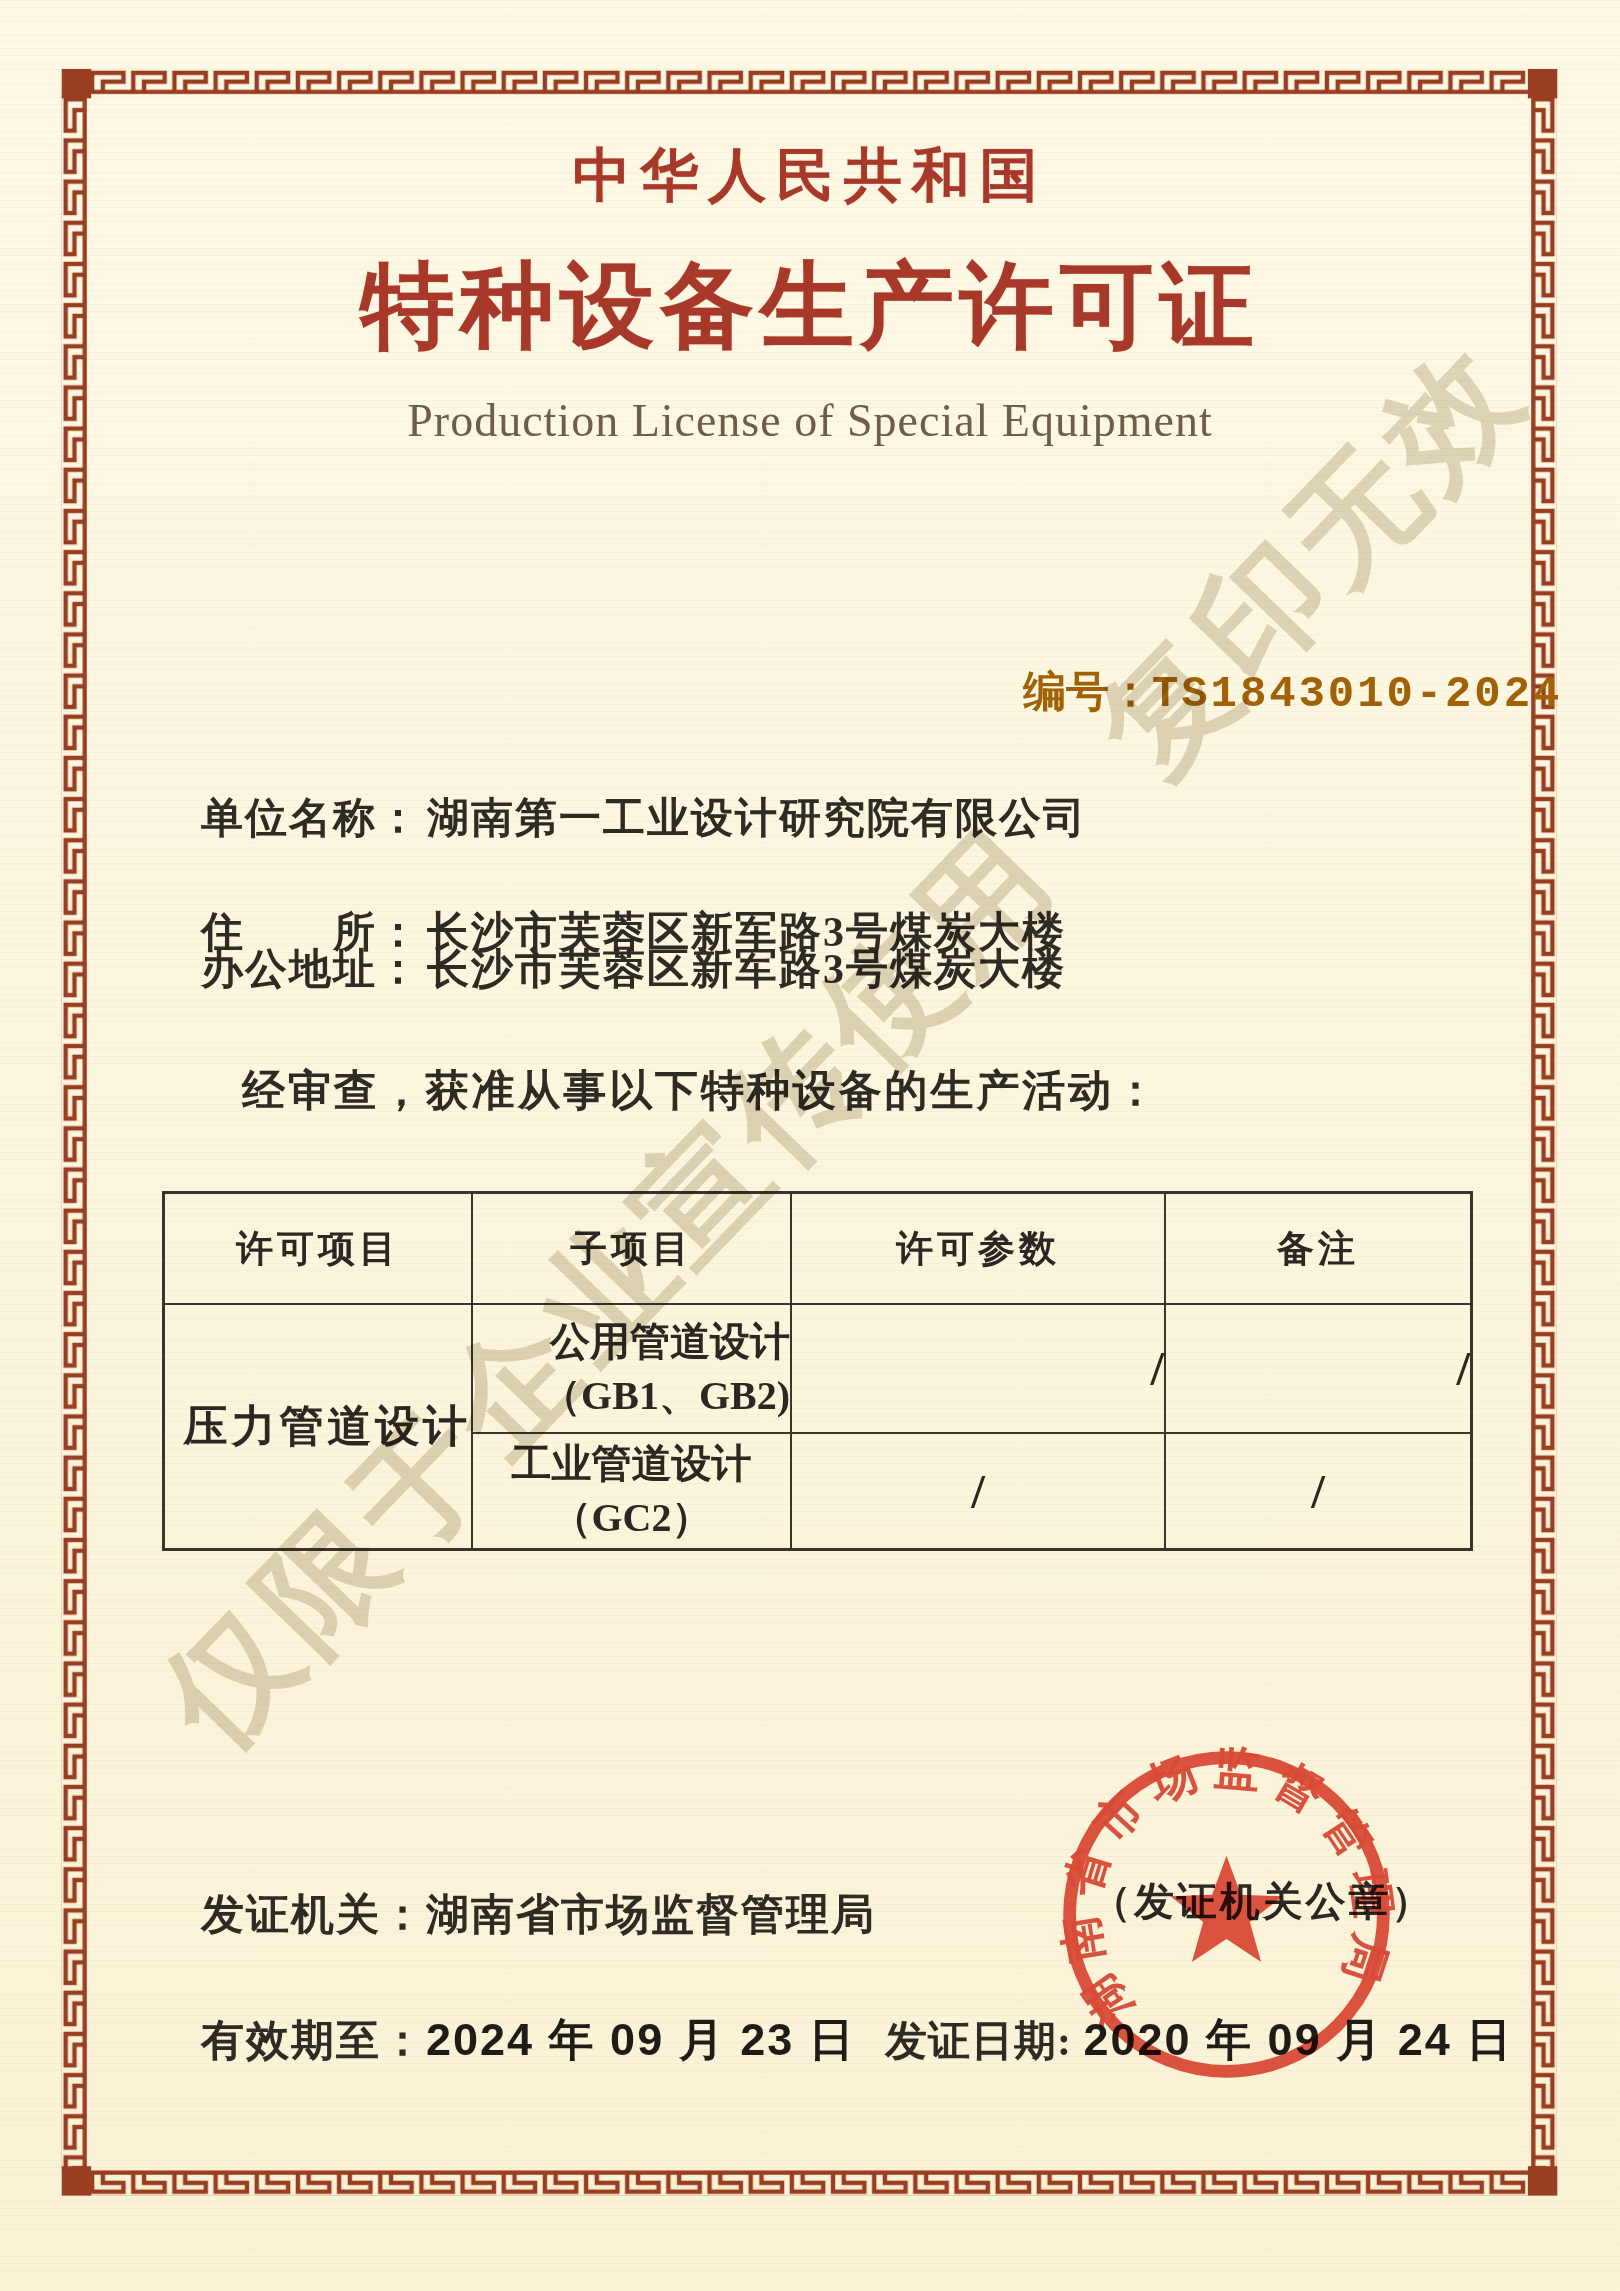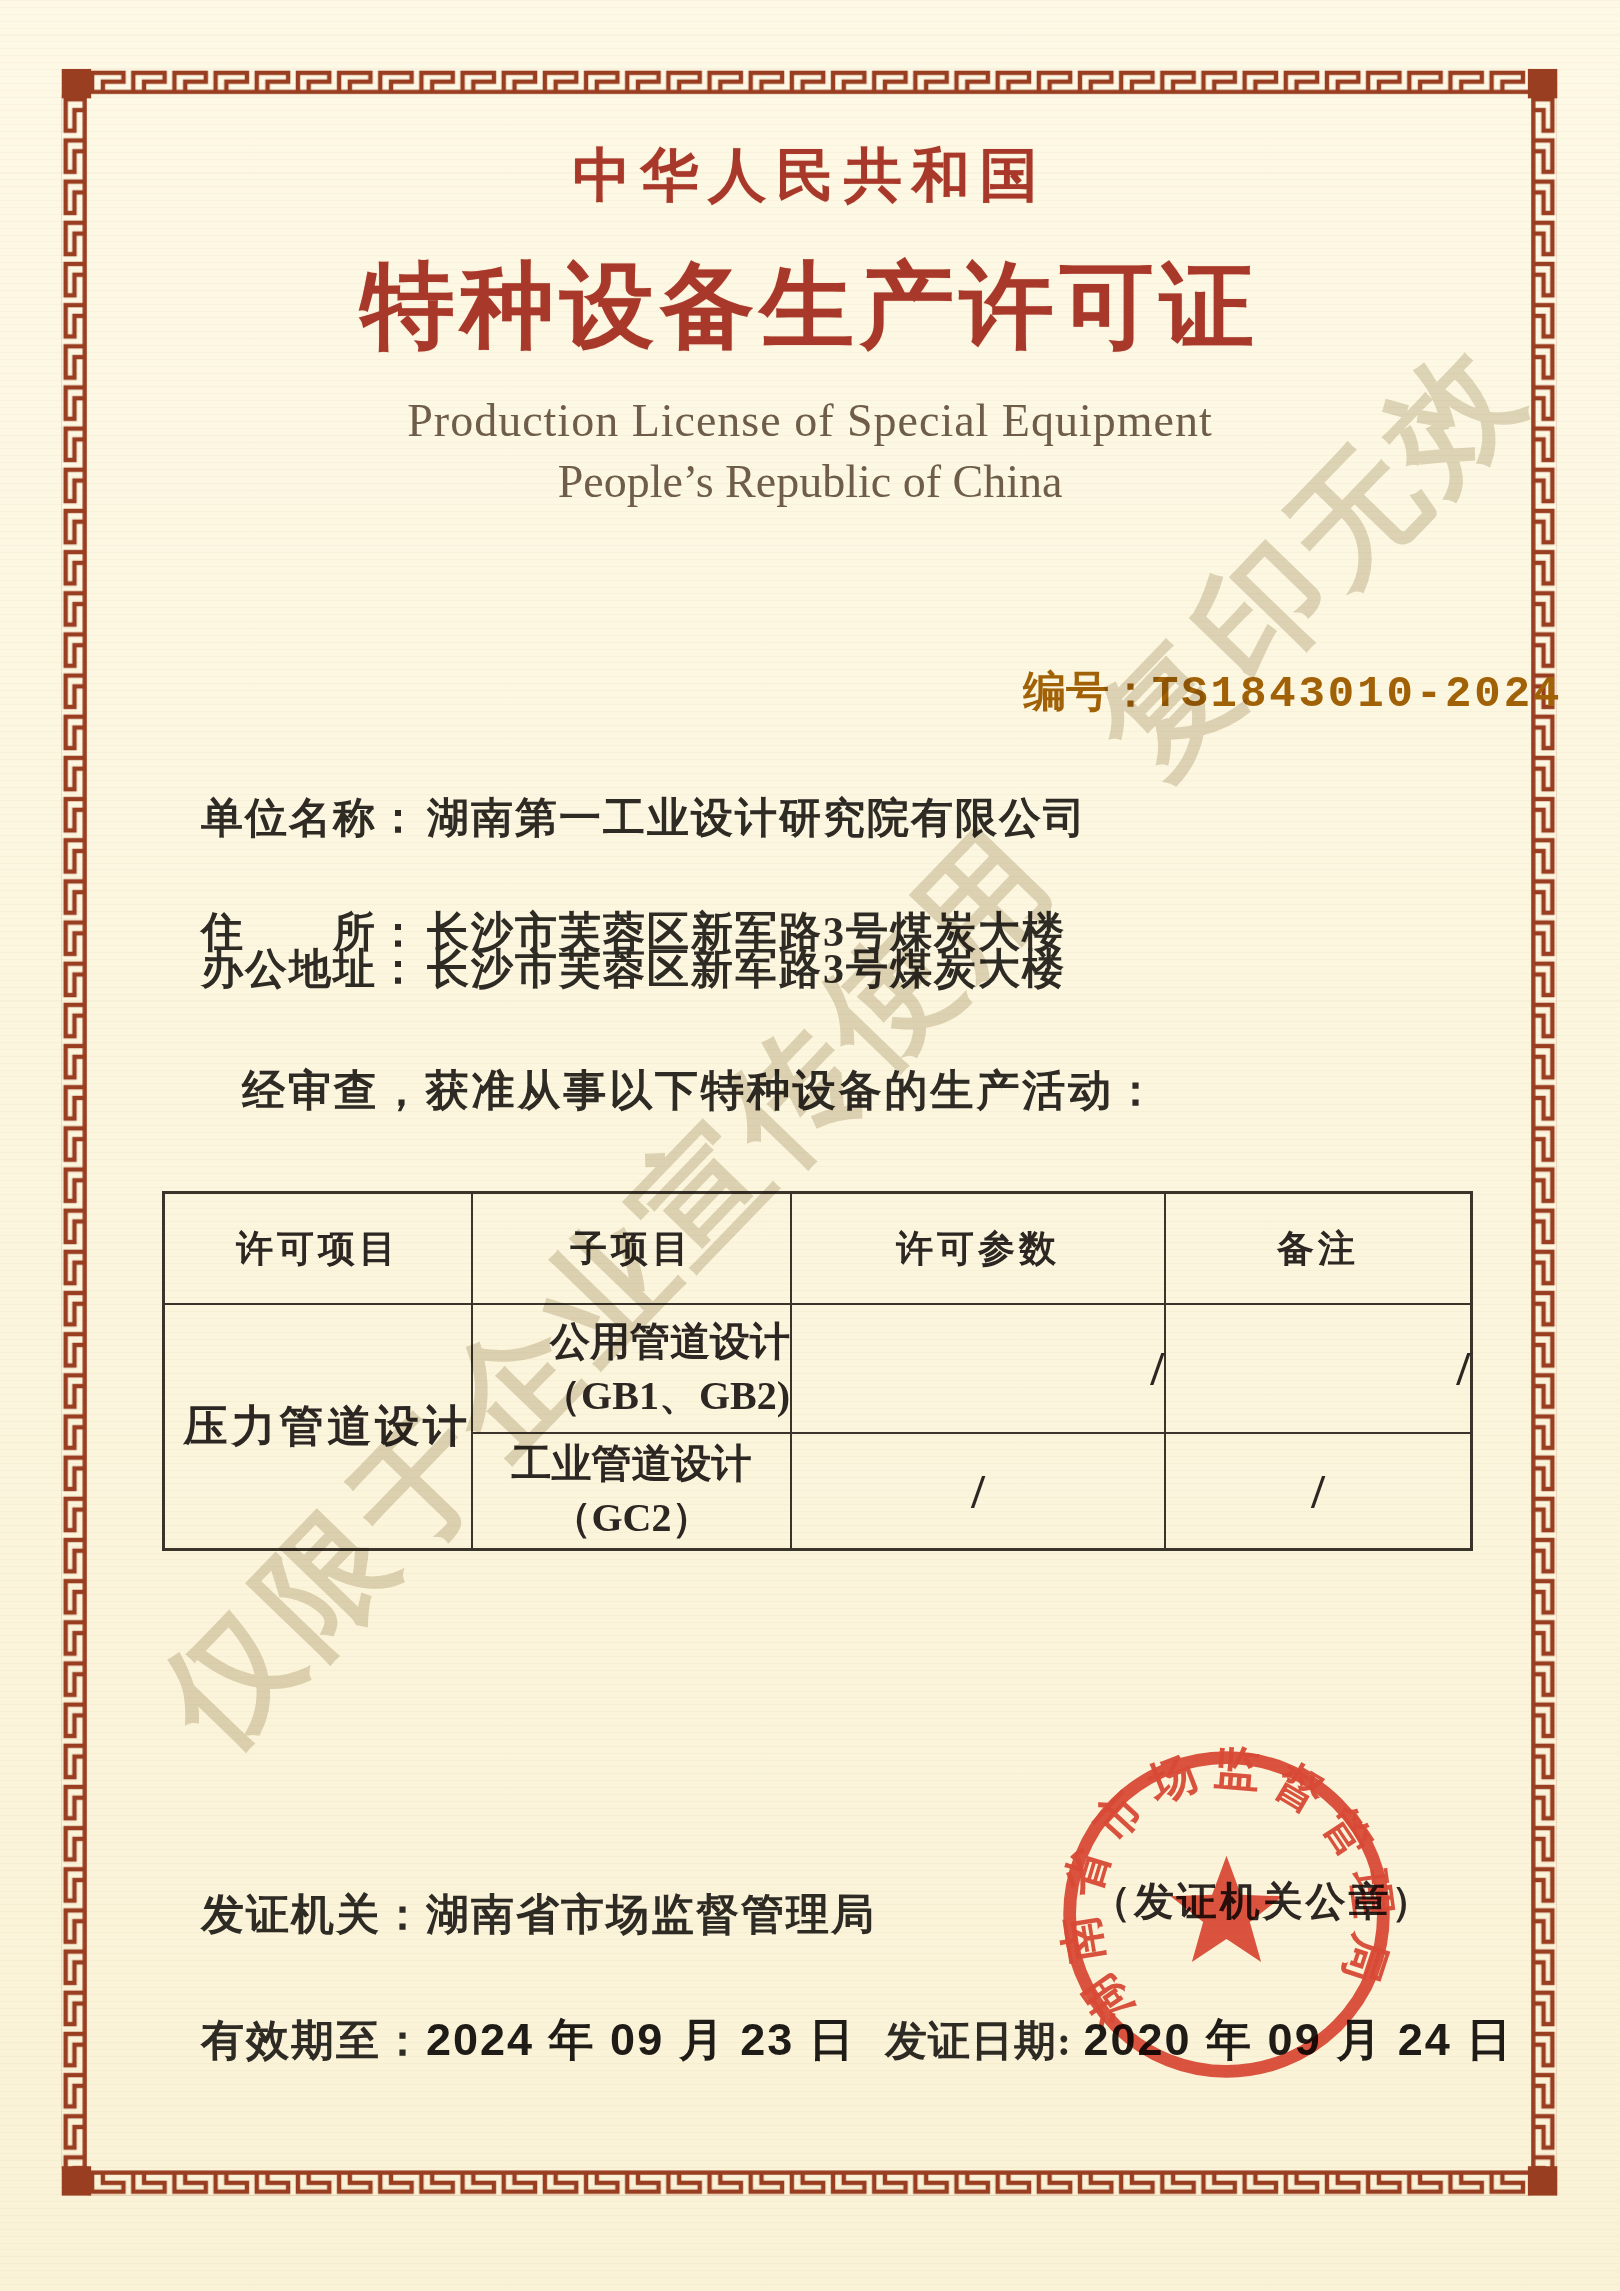--- a/index.html
+++ b/index.html
@@ -118,21 +118,20 @@
     <rect x="1562" y="96" width="26" height="2118" fill="url(#gkRight)"></rect>
     <rect x="63" y="70" width="30" height="30" fill="#9a3e22"></rect>
     <rect x="1559" y="70" width="30" height="30" fill="#9a3e22"></rect>
     <rect x="63" y="2210" width="30" height="30" fill="#9a3e22"></rect>
     <rect x="1559" y="2210" width="30" height="30" fill="#9a3e22"></rect>
   </svg>
 
   <div class="layer center title-cn title1">中华人民共和国</div>
   <div class="layer center title-cn title2">特种设备生产许可证</div>
   <div class="layer center title-en eng1">Production License of Special Equipment</div>
-  <div class="layer center title-en eng2">People’s Republic of China</div>
 
   <div class="layer license-no">
     <span>编号：</span><span class="num">TS1843010-2024</span>
   </div>
 
   <div class="layer field f1">
     <span>单位名称：</span><span class="val">湖南第一工业设计研究院有限公司</span>
   </div>
   <div class="layer field f2">
     <span>住　　所：</span><span class="val">长沙市芙蓉区新军路3号煤炭大楼</span>

